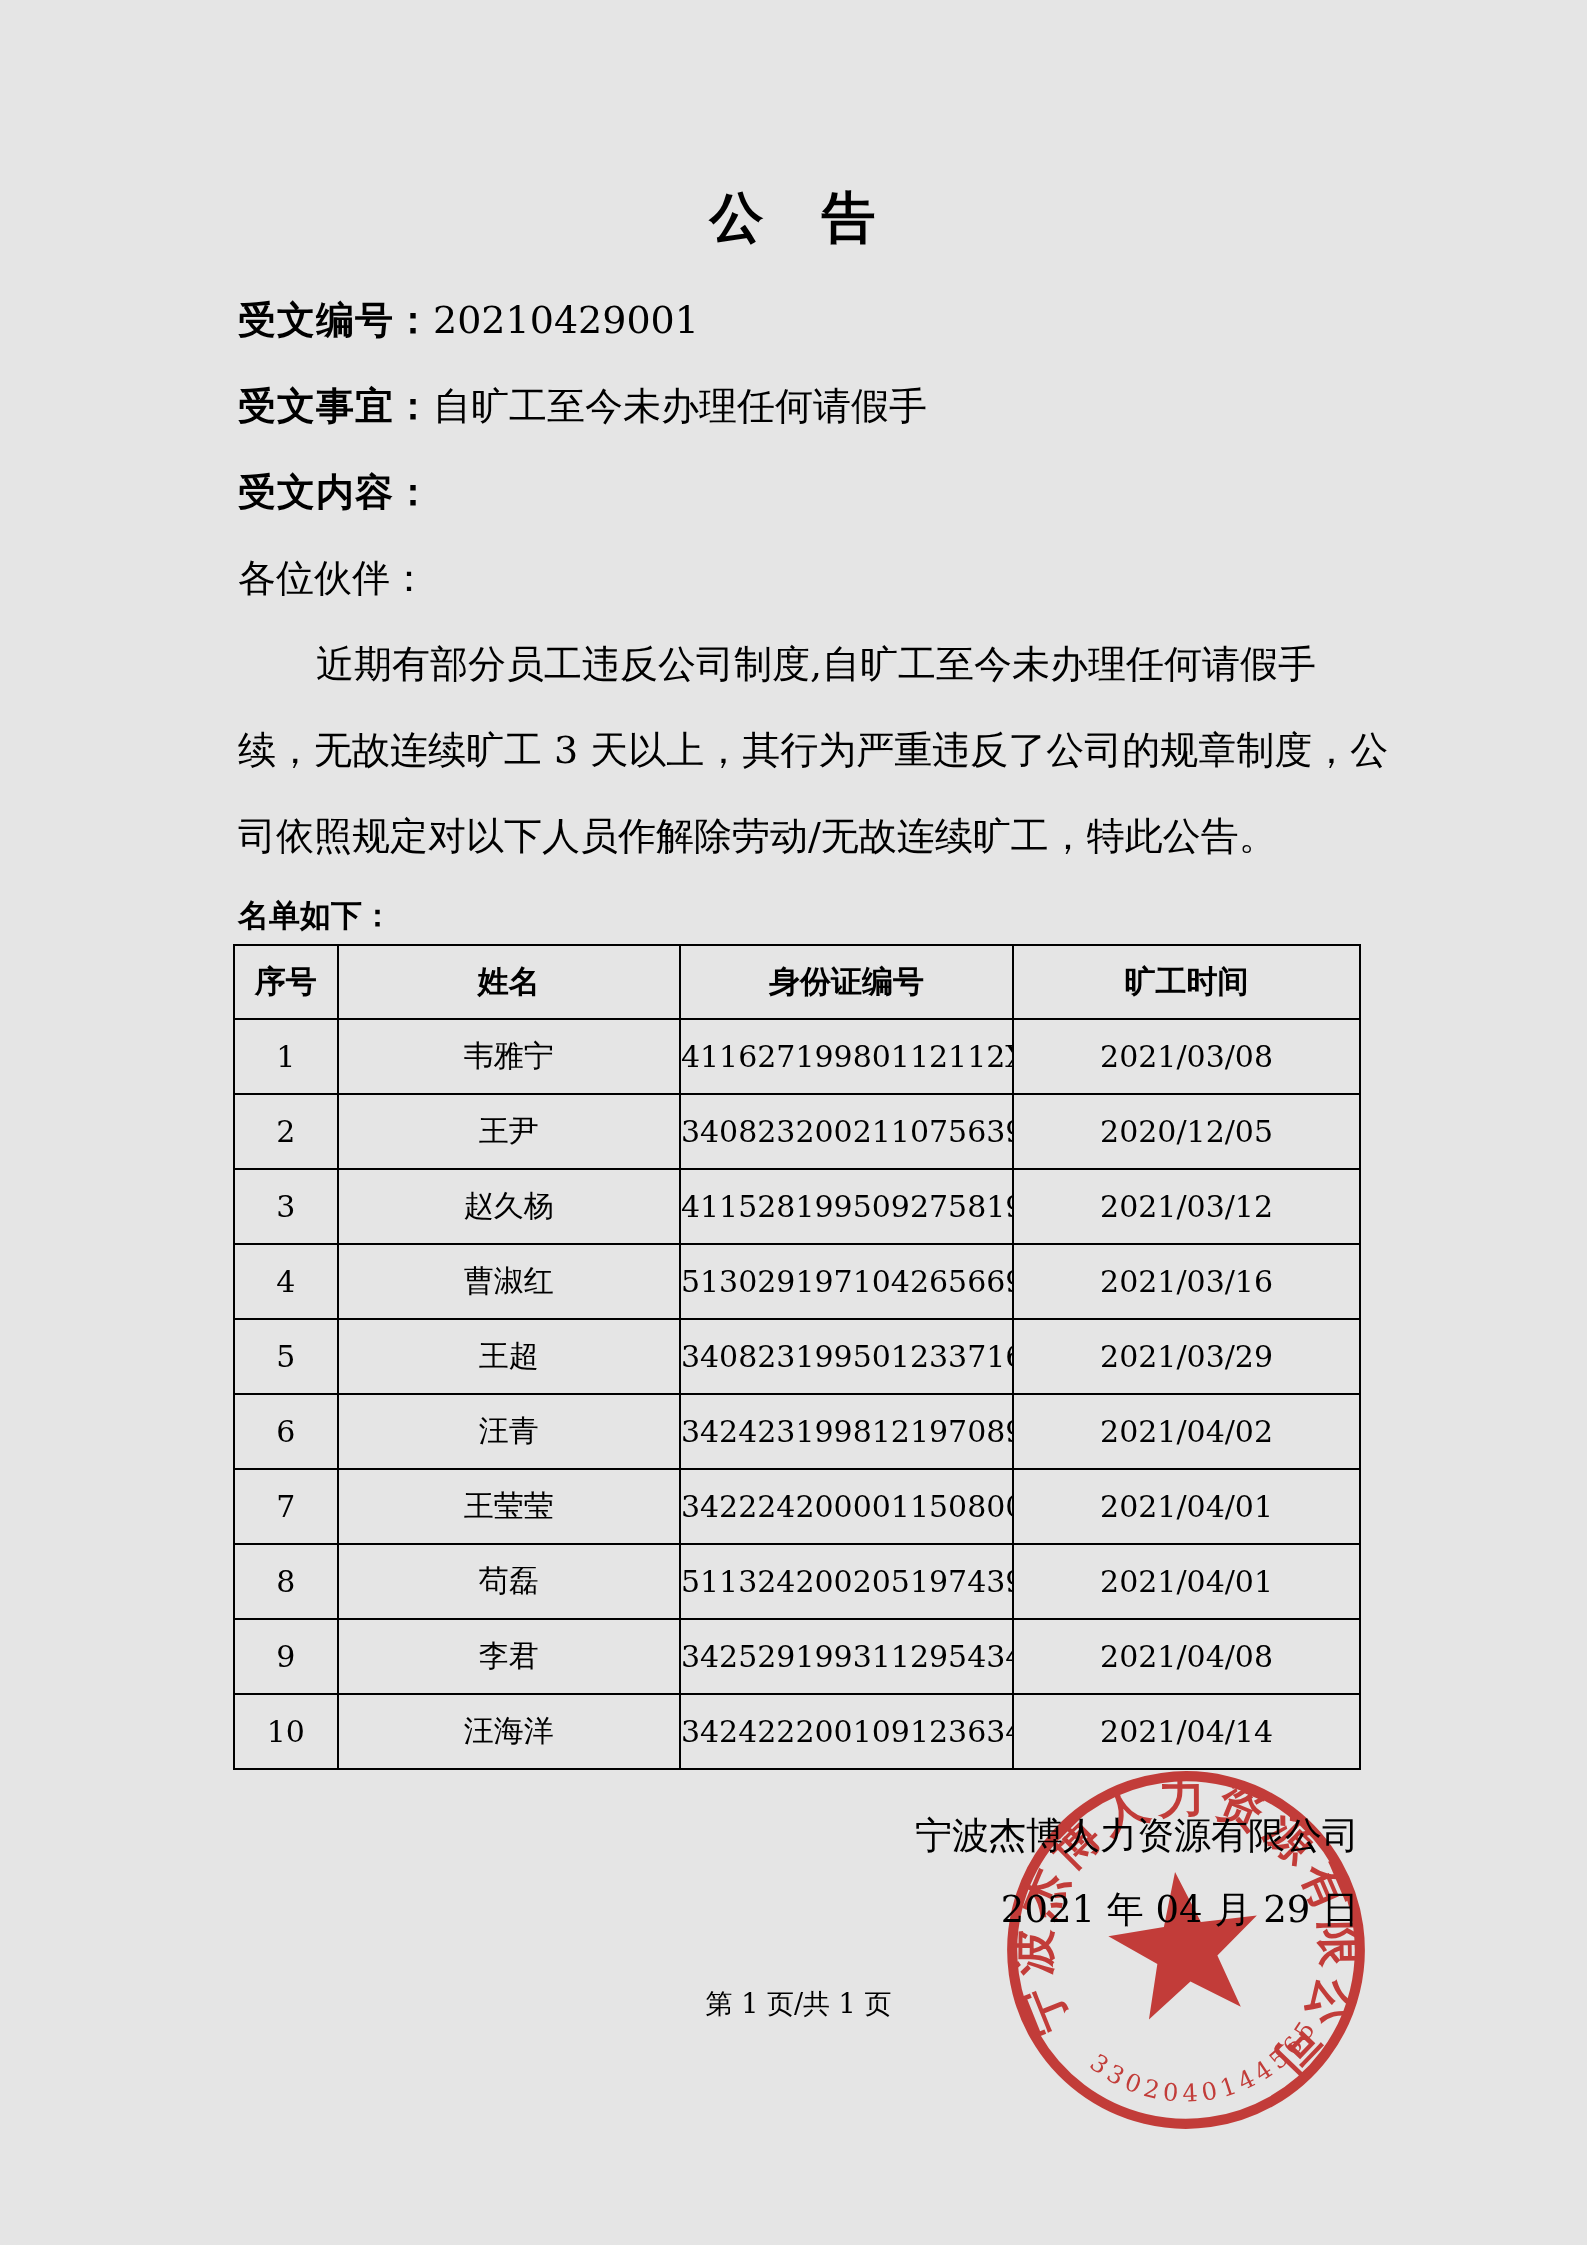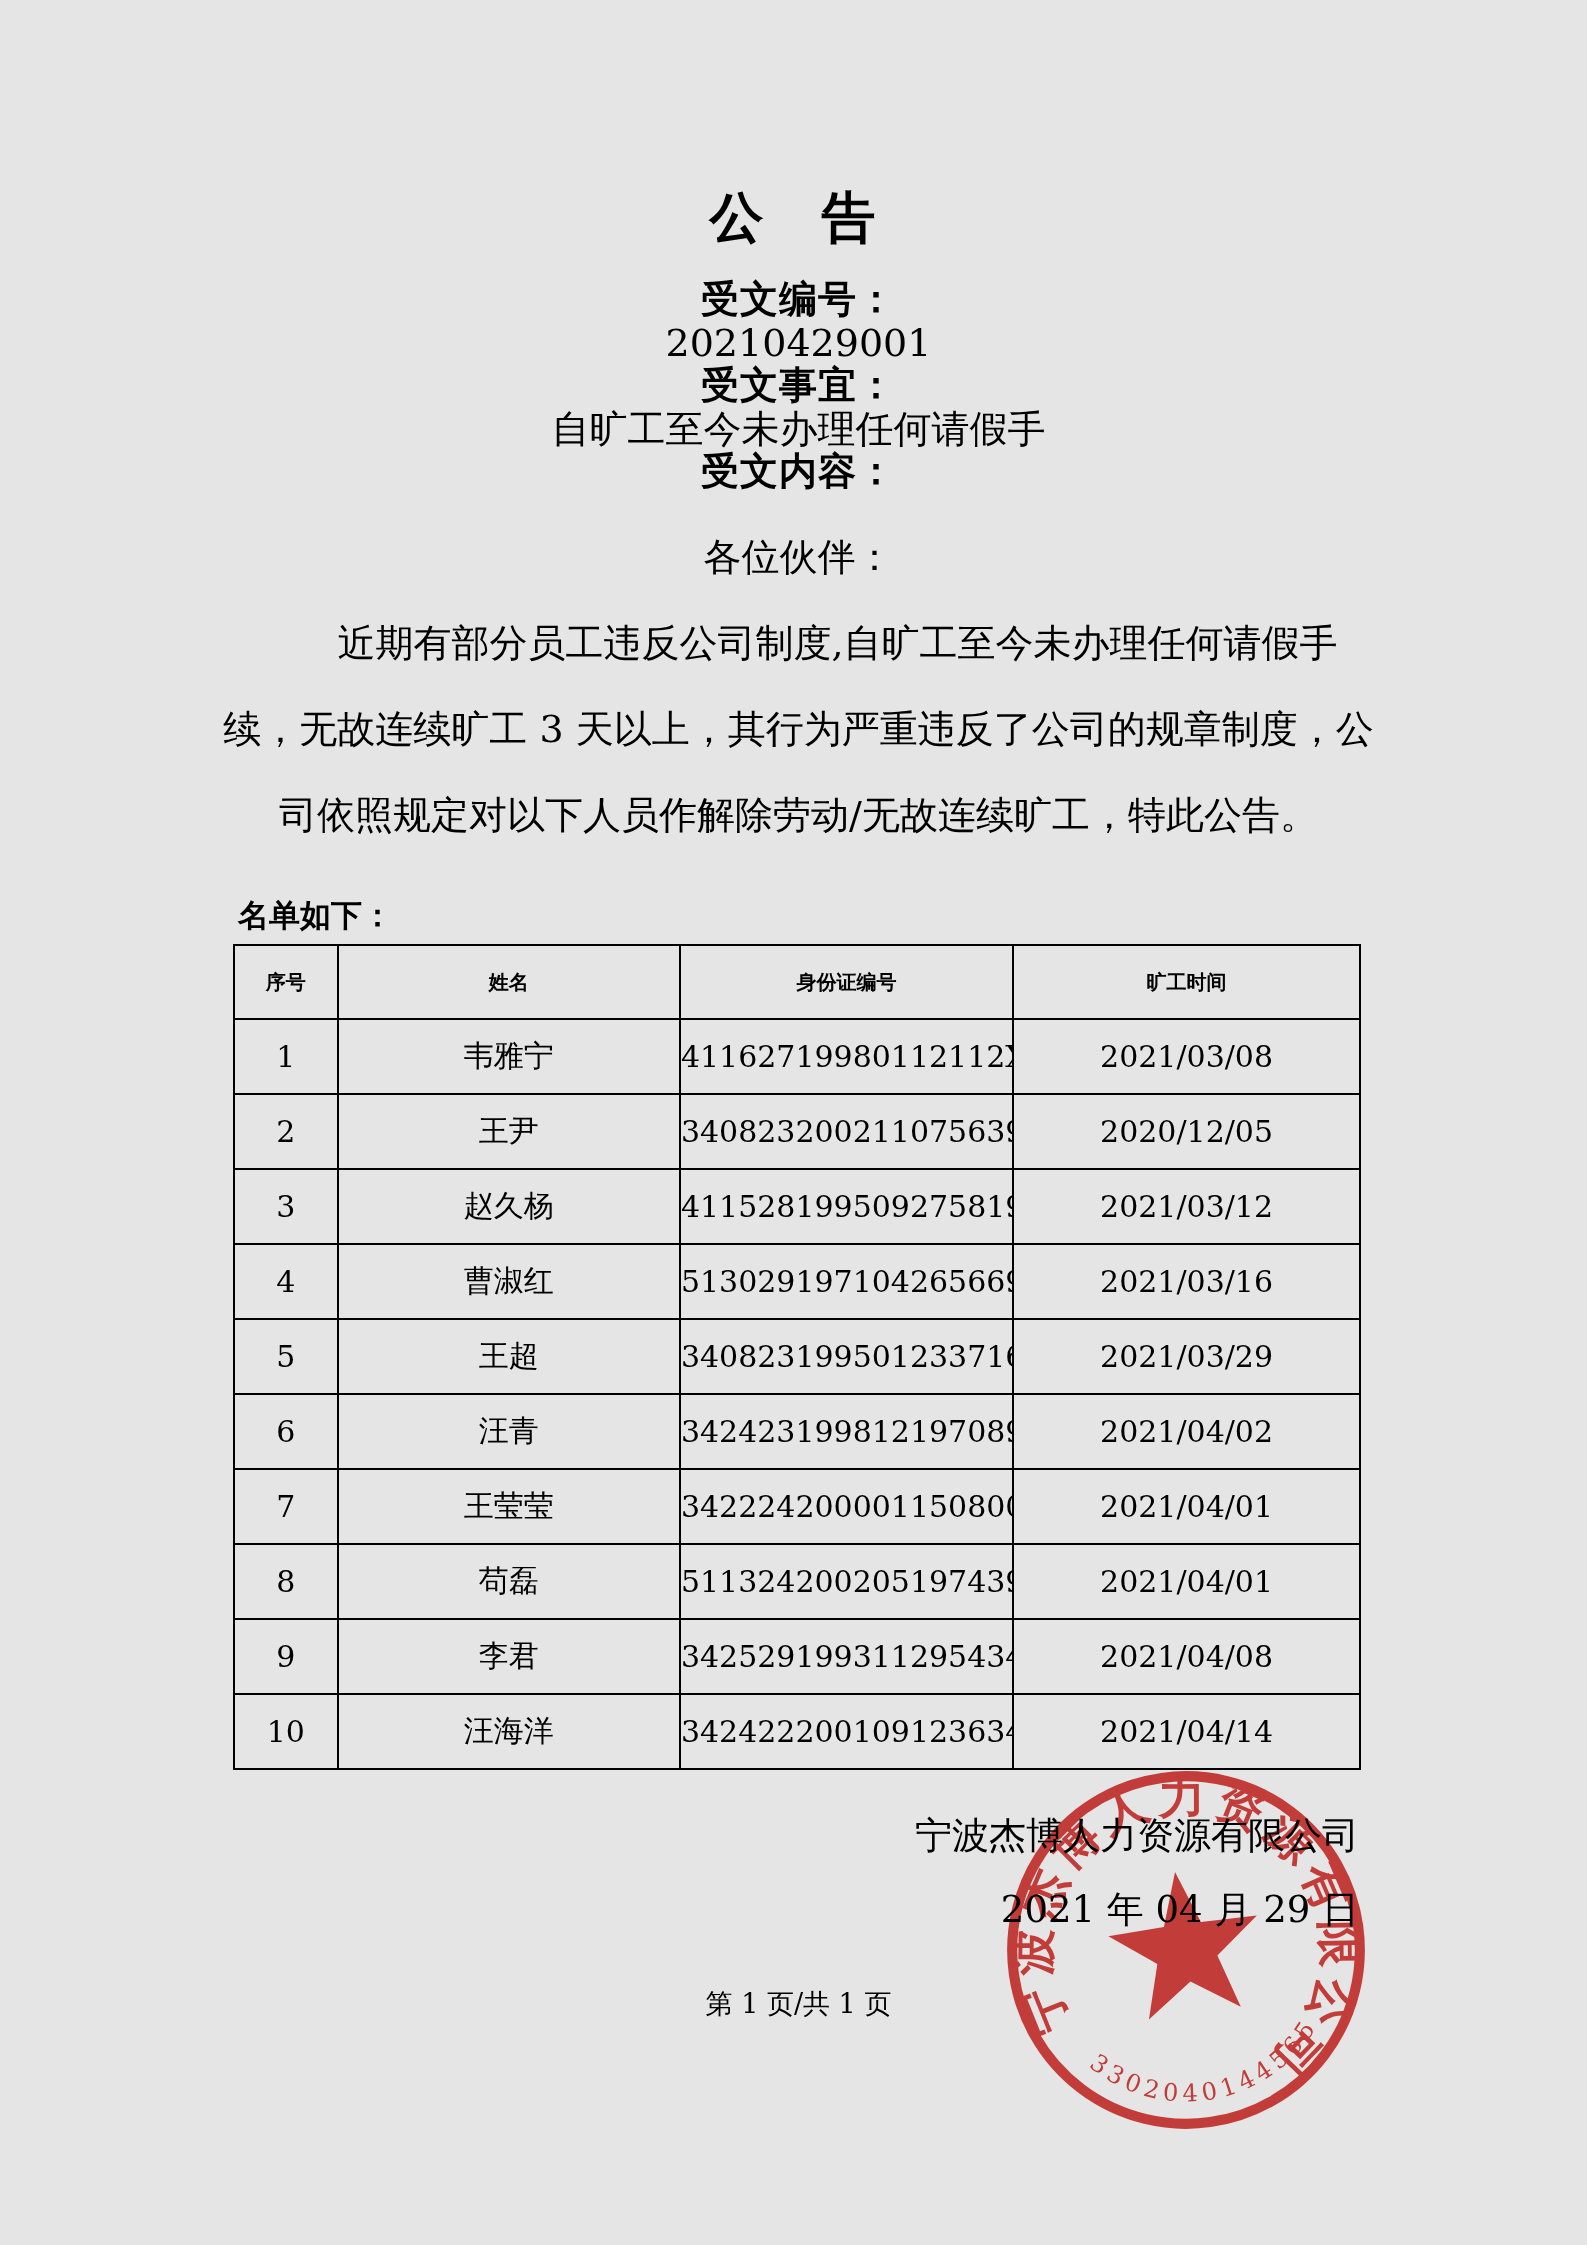--- a/index.html
+++ b/index.html
@@ -20,21 +20,20 @@
     font-weight:bold;
     letter-spacing:2px;
   }
 
   .doc-lines { margin-top:34px; }
   .doc-line {
     height:86px;
     display:flex; align-items:center;
     font-size:38px; line-height:1.15;
     white-space:pre;
-    flex-direction:column;
   }
   .meta-label {
     font-weight:bold;
     font-family:"DejaVu Sans","Liberation Sans",sans-serif;
     letter-spacing:1px;
   }
   .para-line { display:block; }
   .indent { padding-left:78px; }
 
   .list-caption {
@@ -51,21 +50,21 @@
     margin-top:10px;
     table-layout:fixed;
   }
   .roster th, .roster td {
     border:2px solid #000;
     text-align:center;
     vertical-align:middle;
     padding:0;
     overflow:hidden;
   }
-  .roster th { height:72px; font-size:20px; font-weight:bold; }
+  .roster th { height:72px; font-size:31px; font-weight:bold; }
   .roster td { height:73px; font-size:30px; font-weight:normal; }
 
   .signature { text-align:right; font-size:37px; }
   .sig-company { margin-top:44px; line-height:44px; }
   .sig-date    { margin-top:30px; line-height:44px; white-space:pre; }
 
   .page-footer {
     margin-top:56px;
     text-align:center;
     font-size:27px; line-height:32px;

